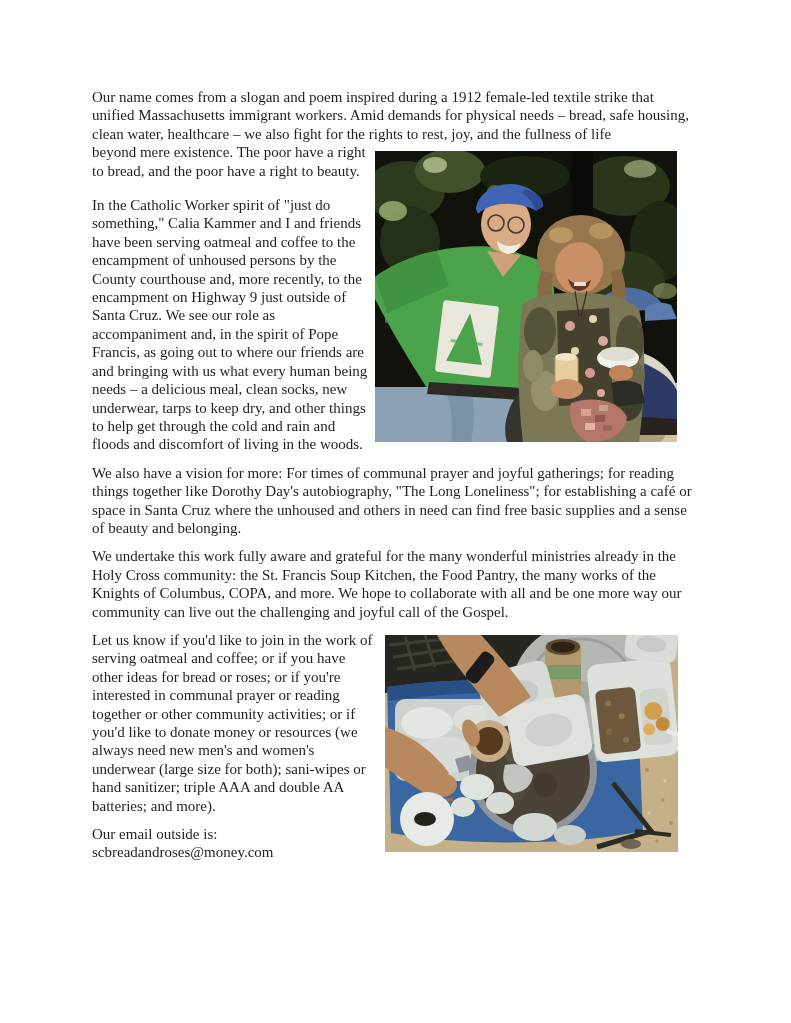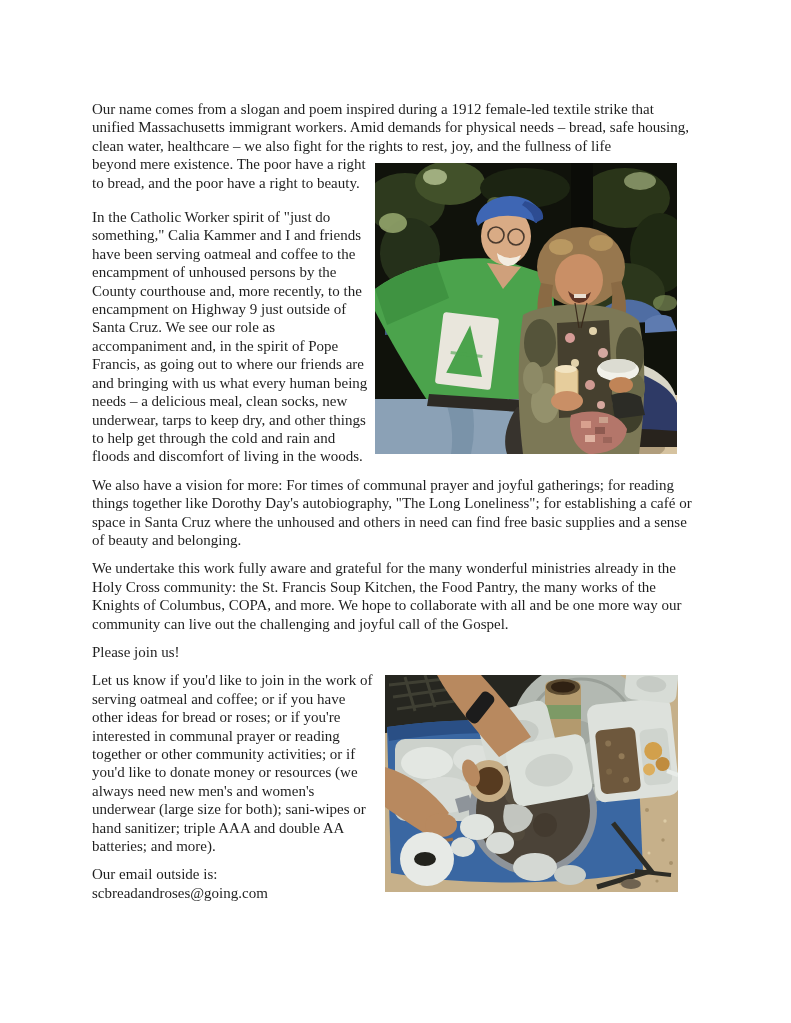--- a/index.html
+++ b/index.html
@@ -5,21 +5,20 @@
   html,body{margin:0;padding:0;background:#ffffff;}
   .page{
     position:relative;
     width:791px;height:909px;
     background:#ffffff;
     font-family:"Liberation Serif","DejaVu Serif",serif;
     font-size:15px;
     line-height:18.4px;
     color:#1f1f1f;
     overflow:hidden;
-    margin-top:12px;
   }
   .content{position:absolute;left:92px;top:88px;width:608px;}
   .para{margin:0;}
   .para.gap{margin-top:10px;font-family:Liberation Serif, serif;}
   .para.gap-lg{margin-top:16px;}
   .photo-float{float:right;box-sizing:border-box;}
   .photo-float svg{display:block;}
   .photo1-wrap{width:330px;padding:8px 23px 6px 5px;}
   .photo2-wrap{width:322px;padding:14px 22px 0 7px;}
   .page-number{
@@ -125,21 +124,20 @@
     </div>
 
     <p class="para">beyond mere existence. The poor have a right to bread, and the poor have a right to beauty.</p>
 
     <p class="para gap-lg">In the Catholic Worker spirit of "just do something," Calia Kammer and I and friends have been serving oatmeal and coffee to the encampment of unhoused persons by the County courthouse and, more recently, to the encampment on Highway 9 just outside of Santa Cruz. We see our role as accompaniment and, in the spirit of Pope Francis, as going out to where our friends are and bringing with us what every human being needs – a delicious meal, clean socks, new underwear, tarps to keep dry, and other things to help get through the cold and rain and floods and discomfort of living in the woods.</p>
 
     <p class="para gap">We also have a vision for more: For times of communal prayer and joyful gatherings; for reading things together like Dorothy Day's autobiography, "The Long Loneliness"; for establishing a café or space in Santa Cruz where the unhoused and others in need can find free basic supplies and a sense of beauty and belonging.</p>
 
     <p class="para gap">We undertake this work fully aware and grateful for the many wonderful ministries already in the Holy Cross community: the St. Francis Soup Kitchen, the Food Pantry, the many works of the Knights of Columbus, COPA, and more. We hope to collaborate with all and be one more way our community can live out the challenging and joyful call of the Gospel.</p>
 
-    <p class="para gap">Please join us!</p>
 
     <div class="photo-float photo2-wrap">
 
       <svg viewBox="0 0 293 217" width="293" height="217">
         <rect width="293" height="217" fill="#c6b08a"></rect>
         <g fill="#9c865f" opacity=".7">
           <circle cx="262" cy="30" r="2"></circle>
             <circle cx="275" cy="55" r="1.6"></circle>
             <circle cx="258" cy="80" r="2"></circle>
           <circle cx="281" cy="105" r="1.8"></circle>
@@ -231,19 +229,19 @@
         <path d="M228 148 L266 196 L212 212" stroke="#2c2c26" stroke-width="5" fill="none"></path>
         <path d="M250 196 L286 200" stroke="#2c2c26" stroke-width="4" fill="none"></path>
         <ellipse cx="246" cy="209" rx="10" ry="5" fill="#6e6250"></ellipse>
       </svg>
     </div>
 
     <p class="para gap">Let us know if you'd like to join in the work of serving oatmeal and coffee; or if you have other ideas for bread or roses; or if you're interested in communal prayer or reading together or other community activities; or if you'd like to donate money or resources (we always need new men's and women's underwear (large size for both); sani-wipes or hand sanitizer; triple AAA and double AA batteries; and more).</p>
 
     <p class="para gap">
       <span>Our email outside is:</span><br>
-      <span>scbreadandroses@going.com</span>
+      <span>scbreadandroses@money.com</span>
     </p>
 
   </div>
 
   <div class="page-number">5</div>
 </div>
 
 </body></html>

